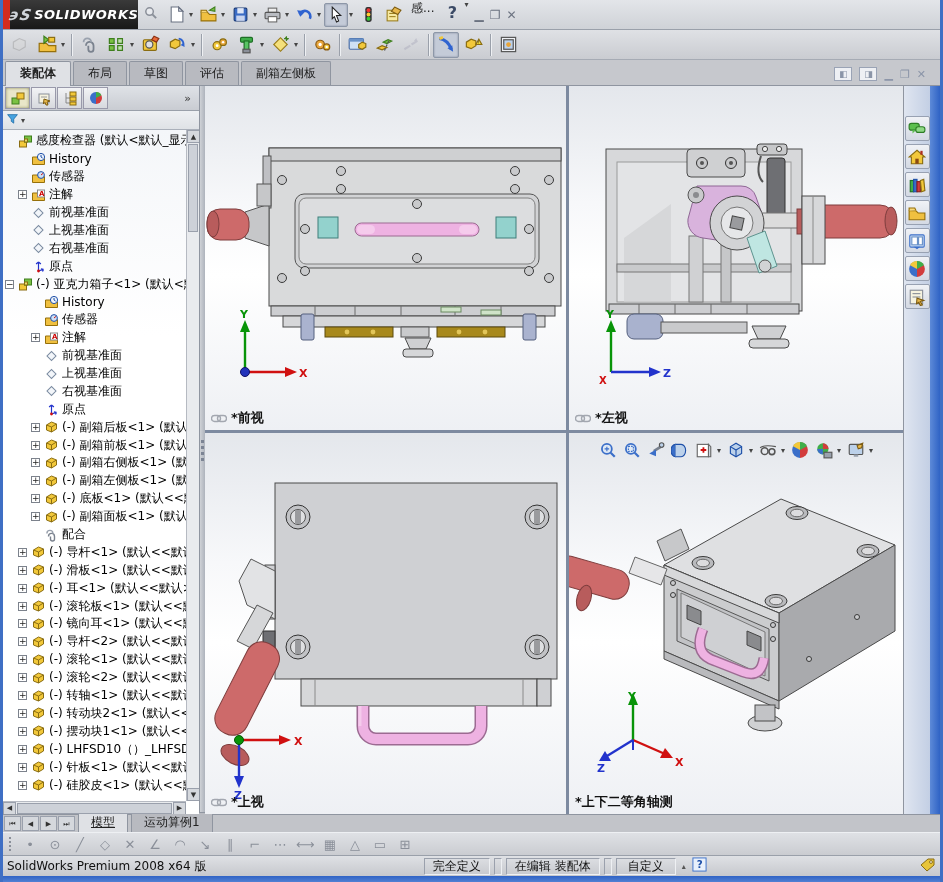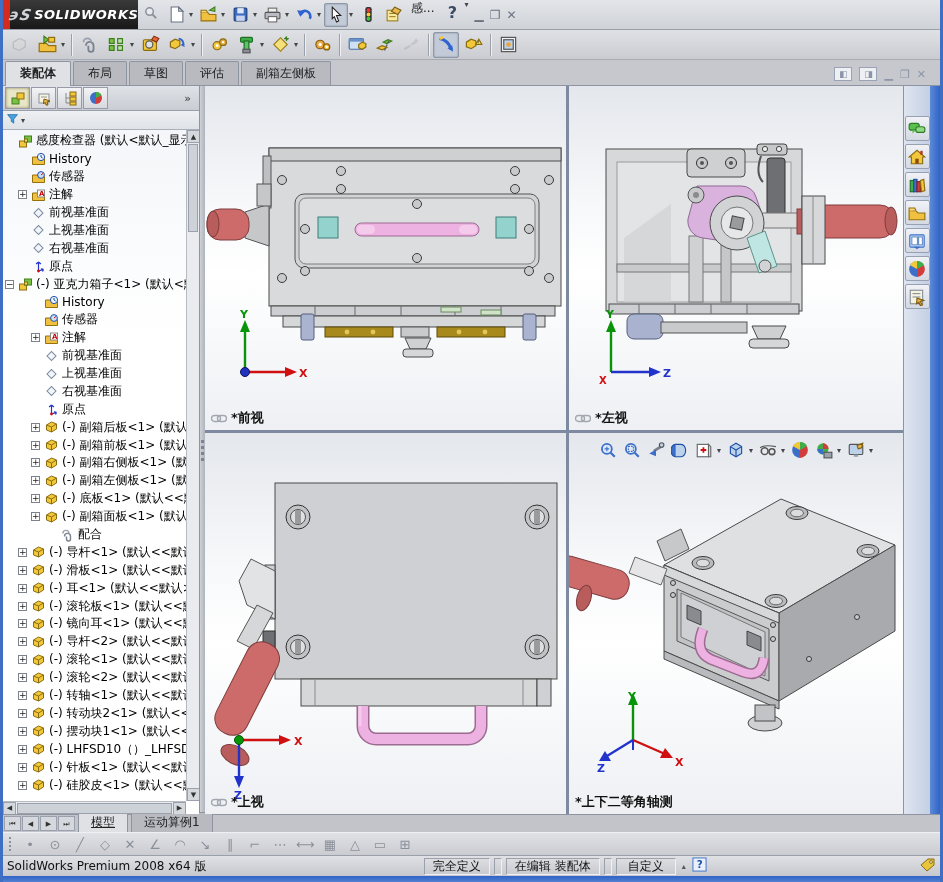--- a/index.html
+++ b/index.html
@@ -546,21 +546,21 @@
             <div class="trow" style="padding-left: 28px;">
               <div class="slot">
                 <div class="expbox">+</div>
               </div>
               <div class="ticon"><svg width="15" height="14" viewBox="0 0 14 14">
                   <path d="M2,5 l5,-3 5,2 v5 l-5,3 -5,-2z" fill="#f2c83a" stroke="#8a6d12"></path>
                   <path d="M2,5 l5,2 5,-3 M7,7 v5" fill="none" stroke="#8a6d12"></path>
                 </svg></div>
               <div class="tlabel">(-) 副箱面板&lt;1&gt; (默认&lt;</div>
             </div>
-            <div class="trow" style="padding-left: 44px;">
+            <div class="trow" style="padding-left: 28px;">
               <div class="slot"></div>
               <div class="ticon"><svg width="15" height="14" viewBox="0 0 14 14">
                   <path d="M4,8.4 a3,3 0 0 1 6,0 v2.6 a2,2 0 0 1 -4,0 v-2.6" fill="none" stroke="#7a828e" stroke-width="1.4"></path>
                   <path d="M2.4,5.4 a3,3 0 0 1 6,0" fill="none" stroke="#9aa2ae" stroke-width="1.4"></path>
                 </svg></div>
               <div class="tlabel">配合</div>
             </div>
             <div class="trow" style="padding-left: 15px;">
               <div class="slot">
                 <div class="expbox">+</div>

